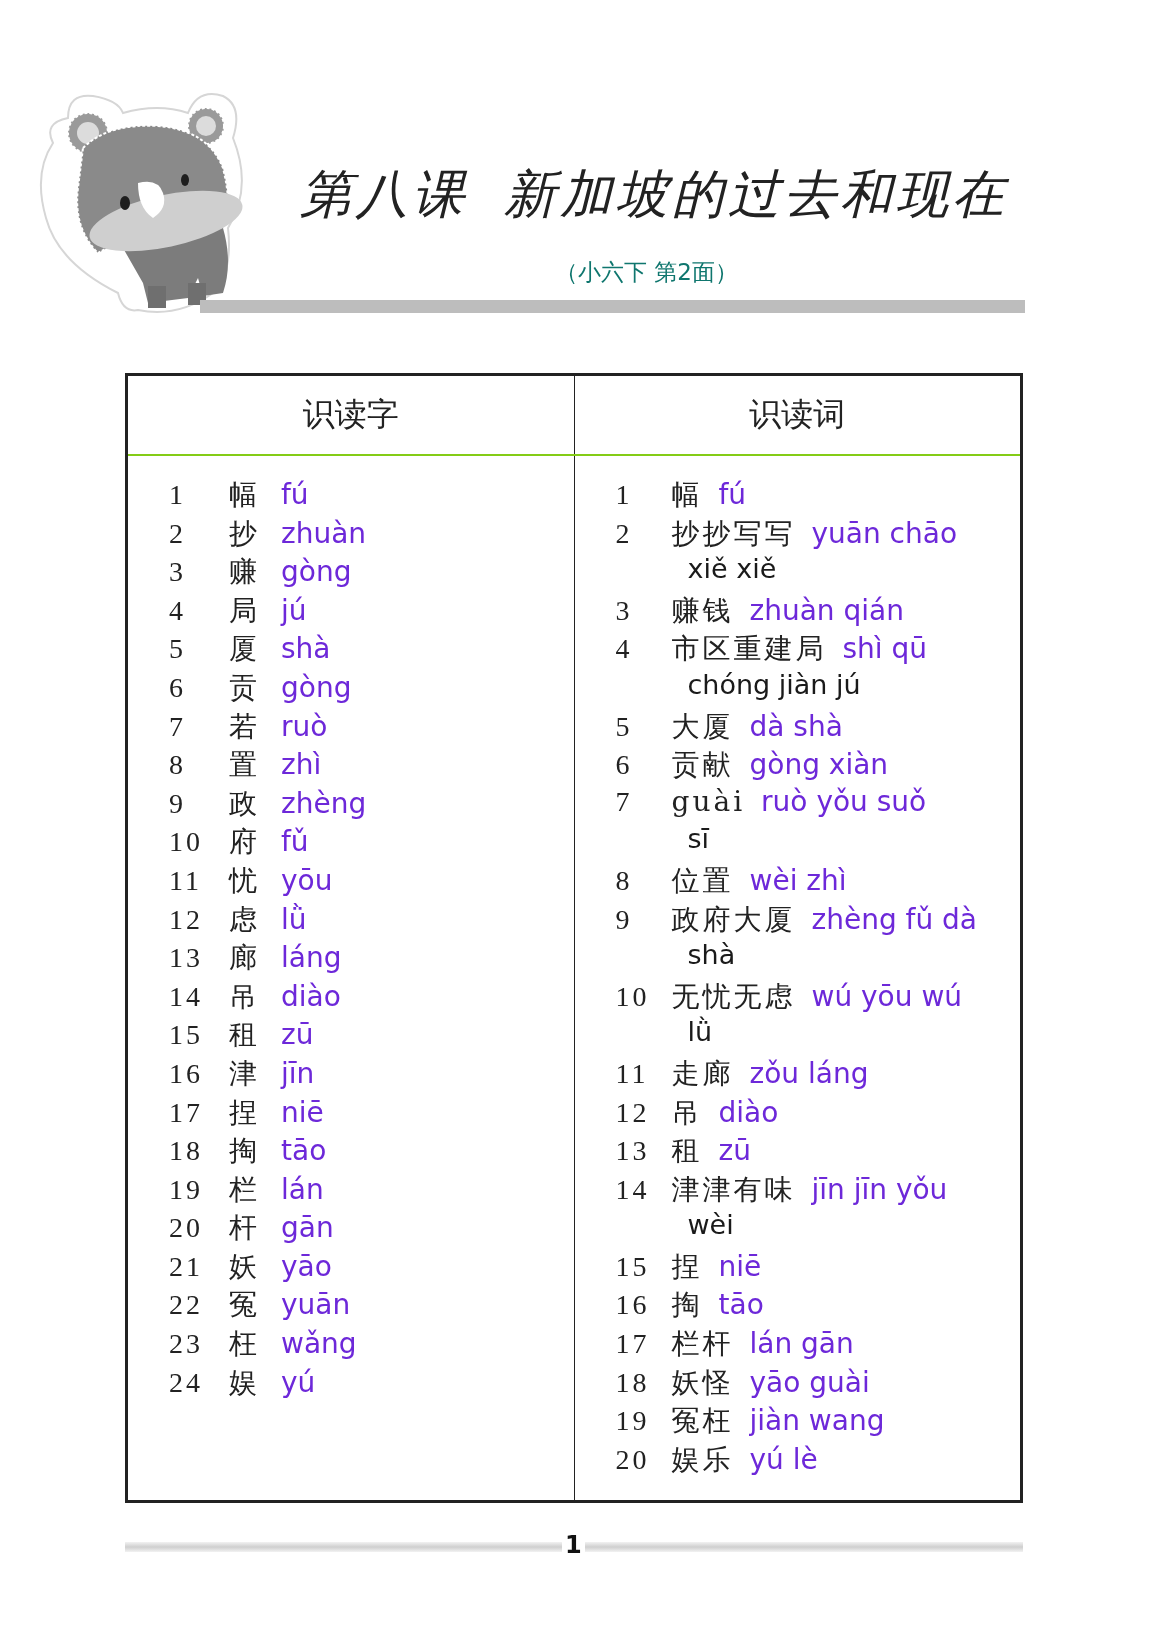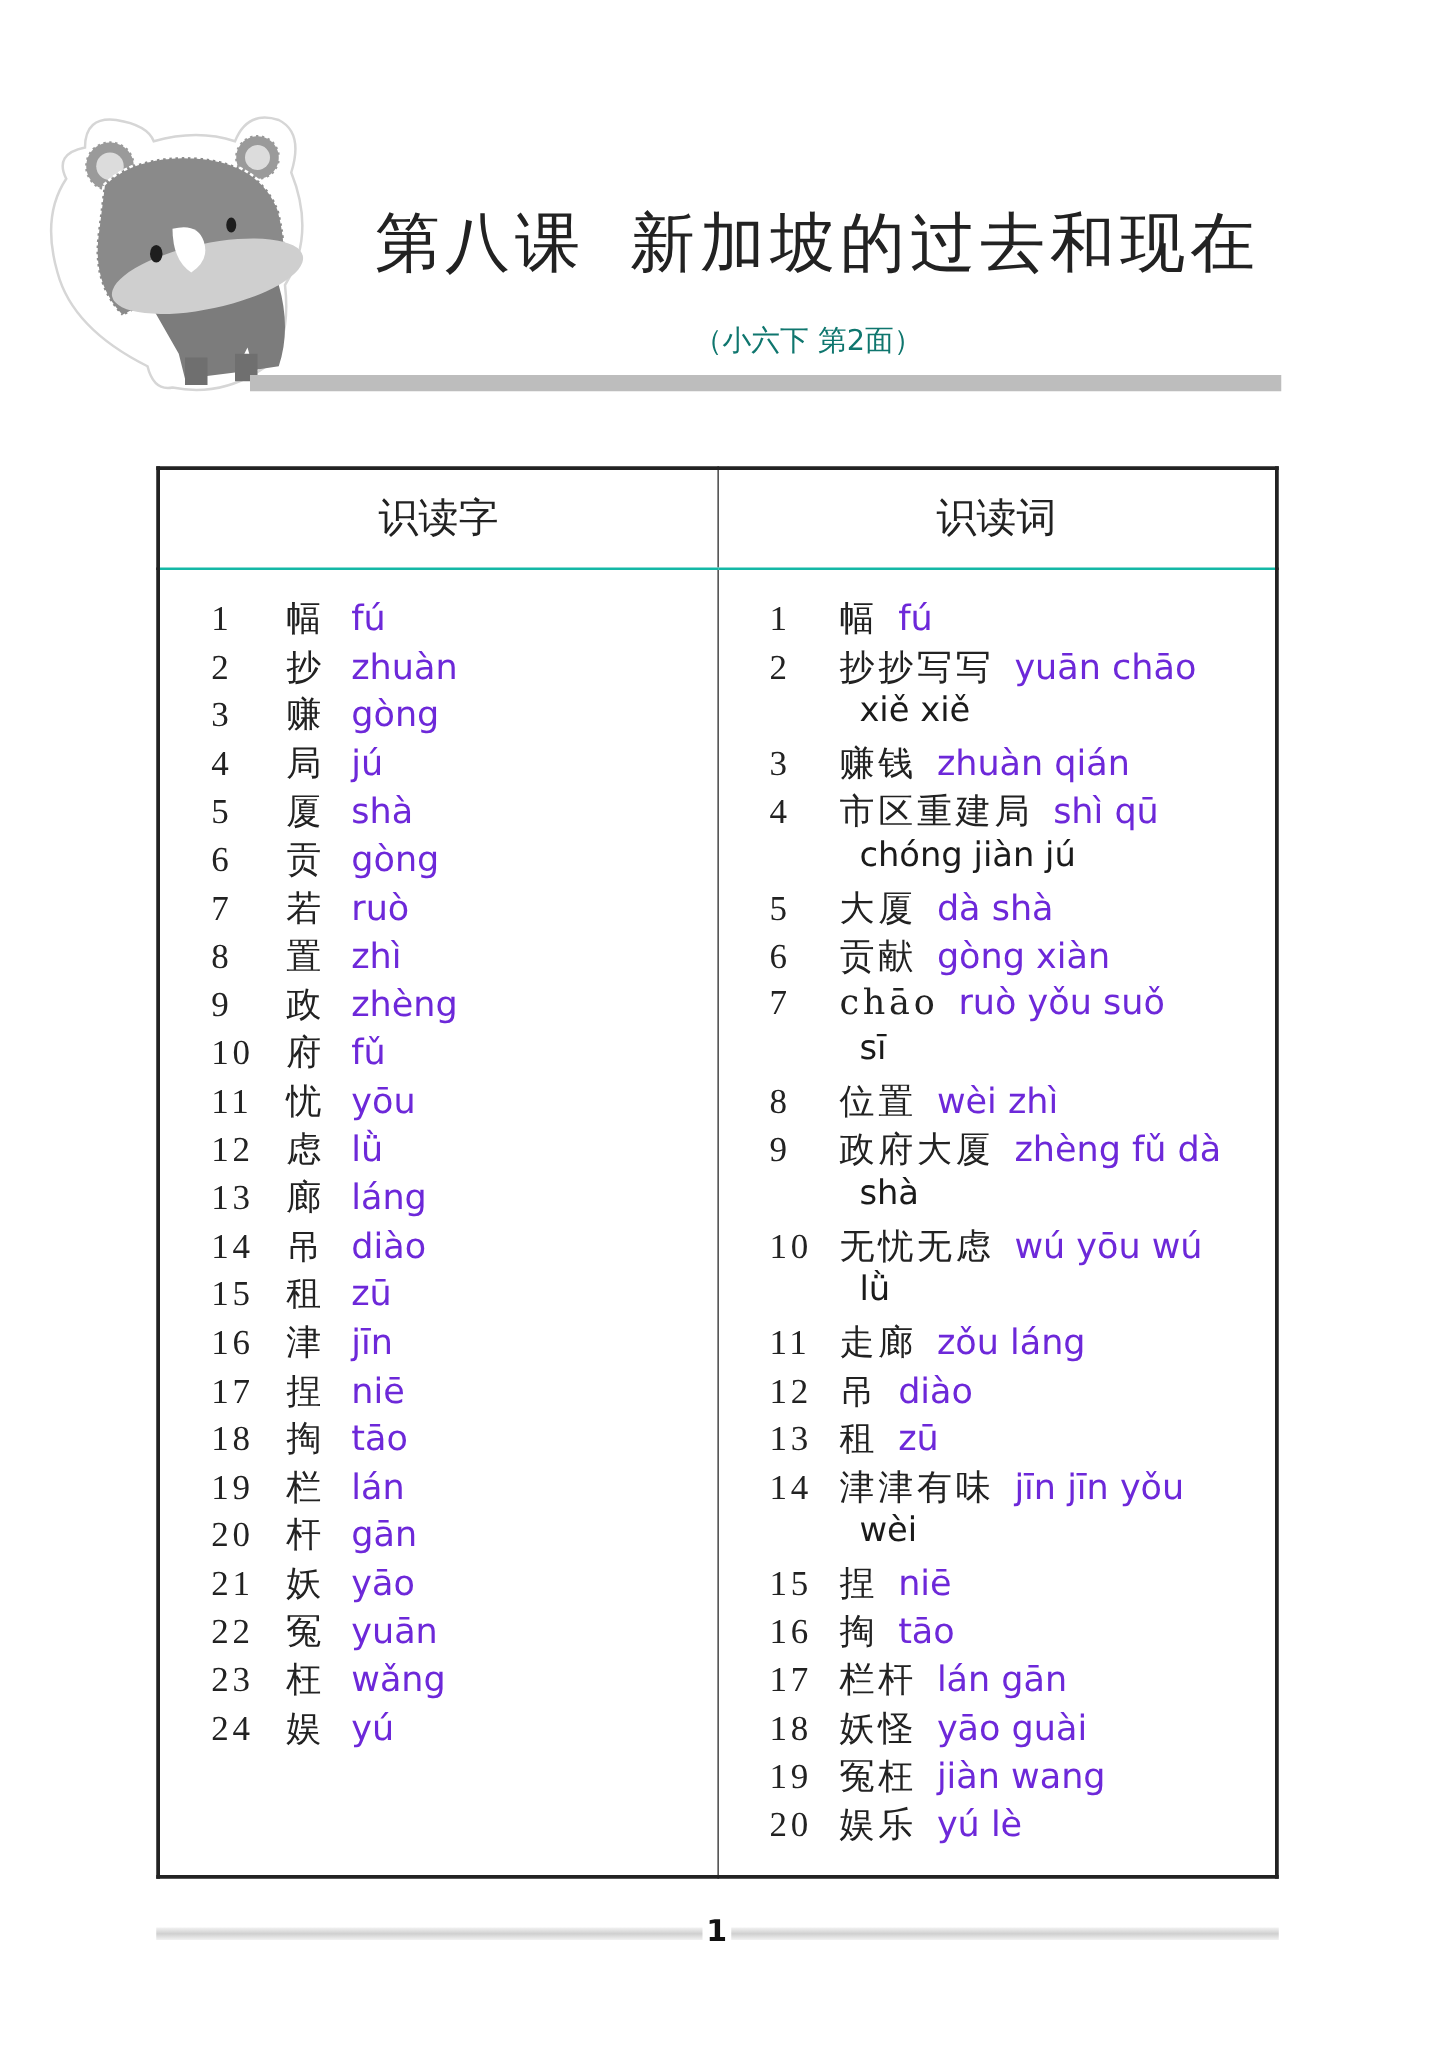--- a/index.html
+++ b/index.html
@@ -1,26 +1,26 @@
 <!DOCTYPE html>
 <html><head>
 <meta charset="utf-8">
 <style>
   html, body { margin:0; padding:0; background:#ffffff; }
   body { width:1149px; height:1648px; position:relative; overflow:hidden;
          font-family:"DejaVu Sans", sans-serif; color:#1a1a1a; }
   .mascot { position:absolute; left:28px; top:78px; width:230px; height:240px; }
   .title { position:absolute; left:300px; top:160px; font-size:52px; letter-spacing:4px;
-           font-family:"DejaVu Sans", sans-serif; font-weight:normal; white-space:nowrap; color:#222; }
+           font-family:"DejaVu Sans", sans-serif; font-weight:normal; white-space:nowrap; color:#222;font-style:italic; }
   .title .gap { display:inline-block; width:36px; }
   .subtitle { position:absolute; left:555px; top:257px; font-size:23px; color:#0f766e; white-space:nowrap; }
   .header-bar { position:absolute; left:200px; top:300px; width:825px; height:13px; background:#bdbdbd; }
   table.vocab { position:absolute; left:125px; top:373px; width:898px; height:1130px;
                 border-collapse:collapse; border:3px solid #222; table-layout:fixed; }
-  table.vocab th { height:76px; border-bottom:2px solid #14b8a6; font-weight:normal;
+  table.vocab th { height:76px; border-bottom:2px solid #84cc16; font-weight:normal;
                    font-size:32px; color:#222; font-family:"DejaVu Sans", sans-serif;margin-top:16px; }
   table.vocab td { vertical-align:top; padding-top:20px; }
   .col-left { border-right:1.5px solid #222; }
   .list { list-style:none; margin:0; padding:0; }
   .row { display:flex; align-items:baseline; height:38.6px; font-size:28px; white-space:nowrap; }
   .num { font-family:"Liberation Serif", "DejaVu Serif", serif; color:#222; letter-spacing:3px; }
   .han { font-family:"DejaVu Serif", serif; color:#222; }
   .py  { font-family:"DejaVu Sans", sans-serif; color:#6d28d9; font-size:28px; }
   .left .num { width:60px; padding-left:40px; }
   .left .han { width:52px; }
@@ -228,21 +228,21 @@
               <span class="han">大厦</span>
               <span class="py">dà shà</span>
             </li>
             <li class="row">
               <span class="num">6</span>
               <span class="han">贡献</span>
               <span class="py">gòng xiàn</span>
             </li>
             <li class="row">
               <span class="num">7</span>
-              <span class="han">chāo</span>
+              <span class="han">guài</span>
               <span class="py">ruò yǒu suǒ</span>
             </li>
             <li class="cont">sī</li>
             <li class="row">
               <span class="num">8</span>
               <span class="han">位置</span>
               <span class="py">wèi zhì</span>
             </li>
             <li class="row">
               <span class="num">9</span>

